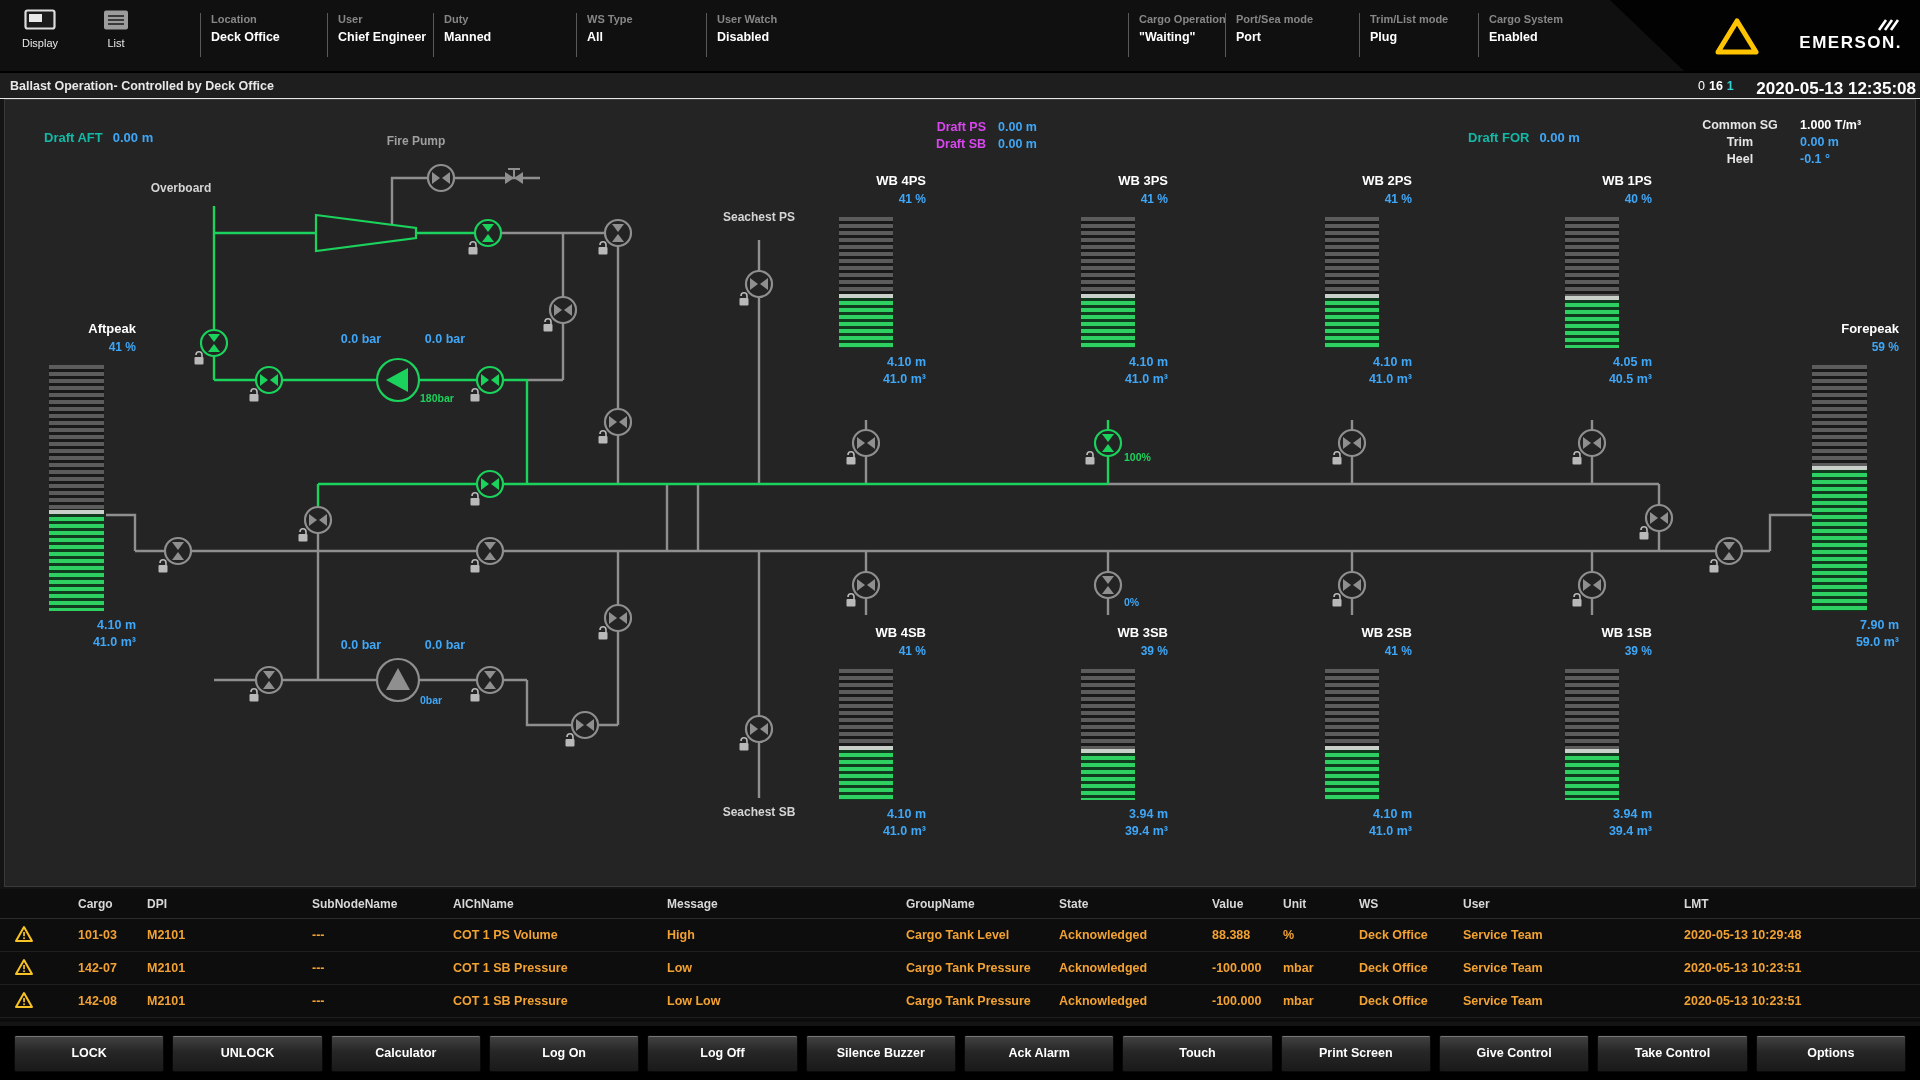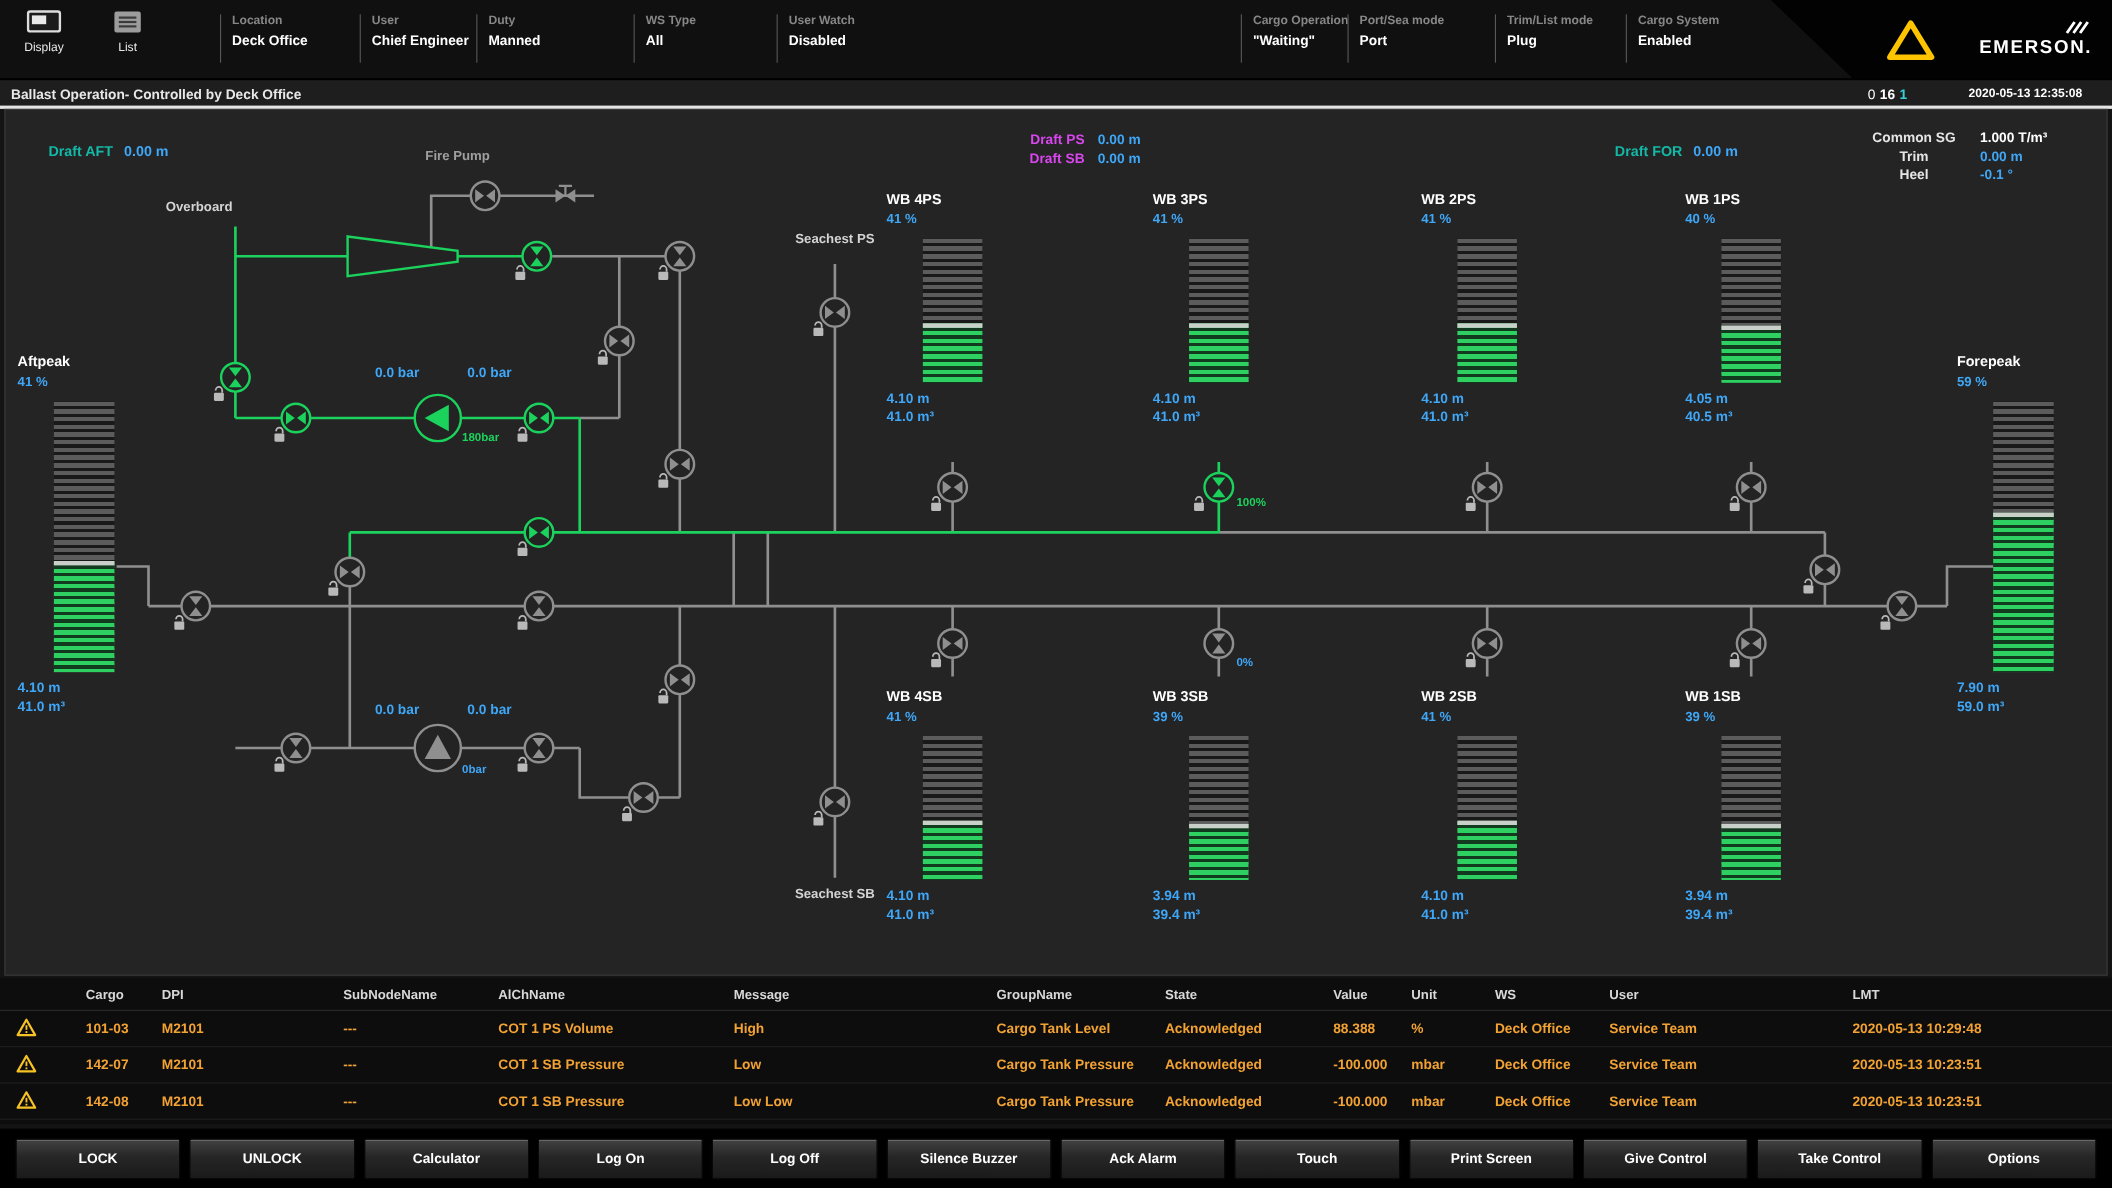--- a/index.html
+++ b/index.html
@@ -12,26 +12,26 @@
 .hbtn svg{display:block;margin:0 auto 4px}
 #btn-display{left:12px}#btn-list{left:88px}
 .hfield{position:absolute;top:13px;border-left:1px solid #595959;padding-left:10px;height:44px}
 .hlabel{color:#878787;font-size:11px;font-weight:bold;white-space:nowrap}
 .hvalue{color:#fff;font-size:12.5px;font-weight:bold;margin-top:5px;white-space:nowrap}
 #brand{position:absolute;right:0;top:0;width:310px;height:71px;background:#020202;clip-path:polygon(0 0,100% 0,100% 100%,74px 100%);display:flex;align-items:center;justify-content:flex-end;gap:38px;padding-right:18px}
 #emerson{display:flex;flex-direction:column;align-items:flex-end;gap:2px}
 #emerson span{color:#fff;font-weight:bold;font-size:17px;letter-spacing:1.5px}
 
 
-#titlebar{position:absolute;top:73px;left:0;width:100%;height:26px;background:#1e1e1e;border-bottom:3px solid #e5e5e5}
+#titlebar{position:absolute;top:73px;left:0;width:100%;height:26px;background:#1e1e1e;border-bottom:1px solid #e5e5e5}
 .tb-title{position:absolute;left:10px;top:6px;font-size:12.5px;font-weight:bold;color:#e8e8e8}
 .tb-counters{position:absolute;left:1698px;top:6px;font-size:12.5px;color:#fff}
 .tb-counters b{margin:0 4px}
 .tb-counters .cy{color:#35cfd4;font-weight:bold}
-.tb-date{position:absolute;right:27px;top:6px;font-size:11px;font-weight:bold;color:#fff}
+.tb-date{position:absolute;right:4px;top:6px;font-size:17px;font-weight:bold;color:#fff}
 
 
 #mimic-panel{position:absolute;left:4px;right:4px;top:99px;height:788px;background:#242424;border:1px solid #3a3a3a}
 #mimic-layer{position:absolute;left:0;top:0;width:1920px;height:1080px;pointer-events:none}
 #pipes{position:absolute;left:0;top:0}
 .pipe{fill:none;stroke-width:2.4px}
 .pg{stroke:#1bd25c}.pw{stroke:#8f8f8f}
 .g{color:#1bd25c}.w{color:#8f8f8f}
 .vc{fill:#232323;stroke:currentColor;stroke-width:2.2px}
 .vf{fill:currentColor}
@@ -46,21 +46,21 @@
 .dline .dv{color:#3FA7F7}
 .dgrid{position:absolute;display:grid;grid-template-columns:70px auto;column-gap:12px;row-gap:3px;font-size:12.5px;font-weight:bold}
 .dgrid .dl{color:#d946ef;text-align:right}
 .dgrid .dv{color:#3FA7F7}
 #sg-block{position:absolute;left:1690px;top:118px;display:grid;grid-template-columns:100px auto;column-gap:10px;row-gap:3px;font-size:12.5px;font-weight:bold}
 #sg-block .dl{color:#e5e5e5;text-align:center}
 #sg-block .wv{color:#fff}
 #sg-block .bv{color:#3FA7F7}
 
 
-.tank{position:absolute;width:120px;text-align:left}
+.tank{position:absolute;width:120px;text-align:right}
 .t-name{font-size:13px;font-weight:bold;color:#fff;line-height:16px}
 .t-pct{font-size:12px;font-weight:bold;color:#3FA7F7;line-height:16px;margin-top:2px}
 .t-bar{width:54px;height:131px;margin:10px auto 6px;background:repeating-linear-gradient(to bottom,#5c5c5c 0 4px,#191919 4px 7px);display:flex;align-items:flex-end}
 .t-bar.big{width:55px;height:246px}
 .t-fill{width:100%;position:relative;background:repeating-linear-gradient(to bottom,#2ed161 0 4px,#113a1e 4px 7px)}
 .t-fill::after{content:"";position:absolute;left:0;right:0;top:0;height:4px;background:#c9cfc9}
 .t-level,.t-vol{font-size:12.5px;font-weight:bold;color:#3FA7F7;line-height:17px}
 
 
 #alarm{position:absolute;left:0;top:889px;width:100%;height:133px;background:#0d0d0d}

